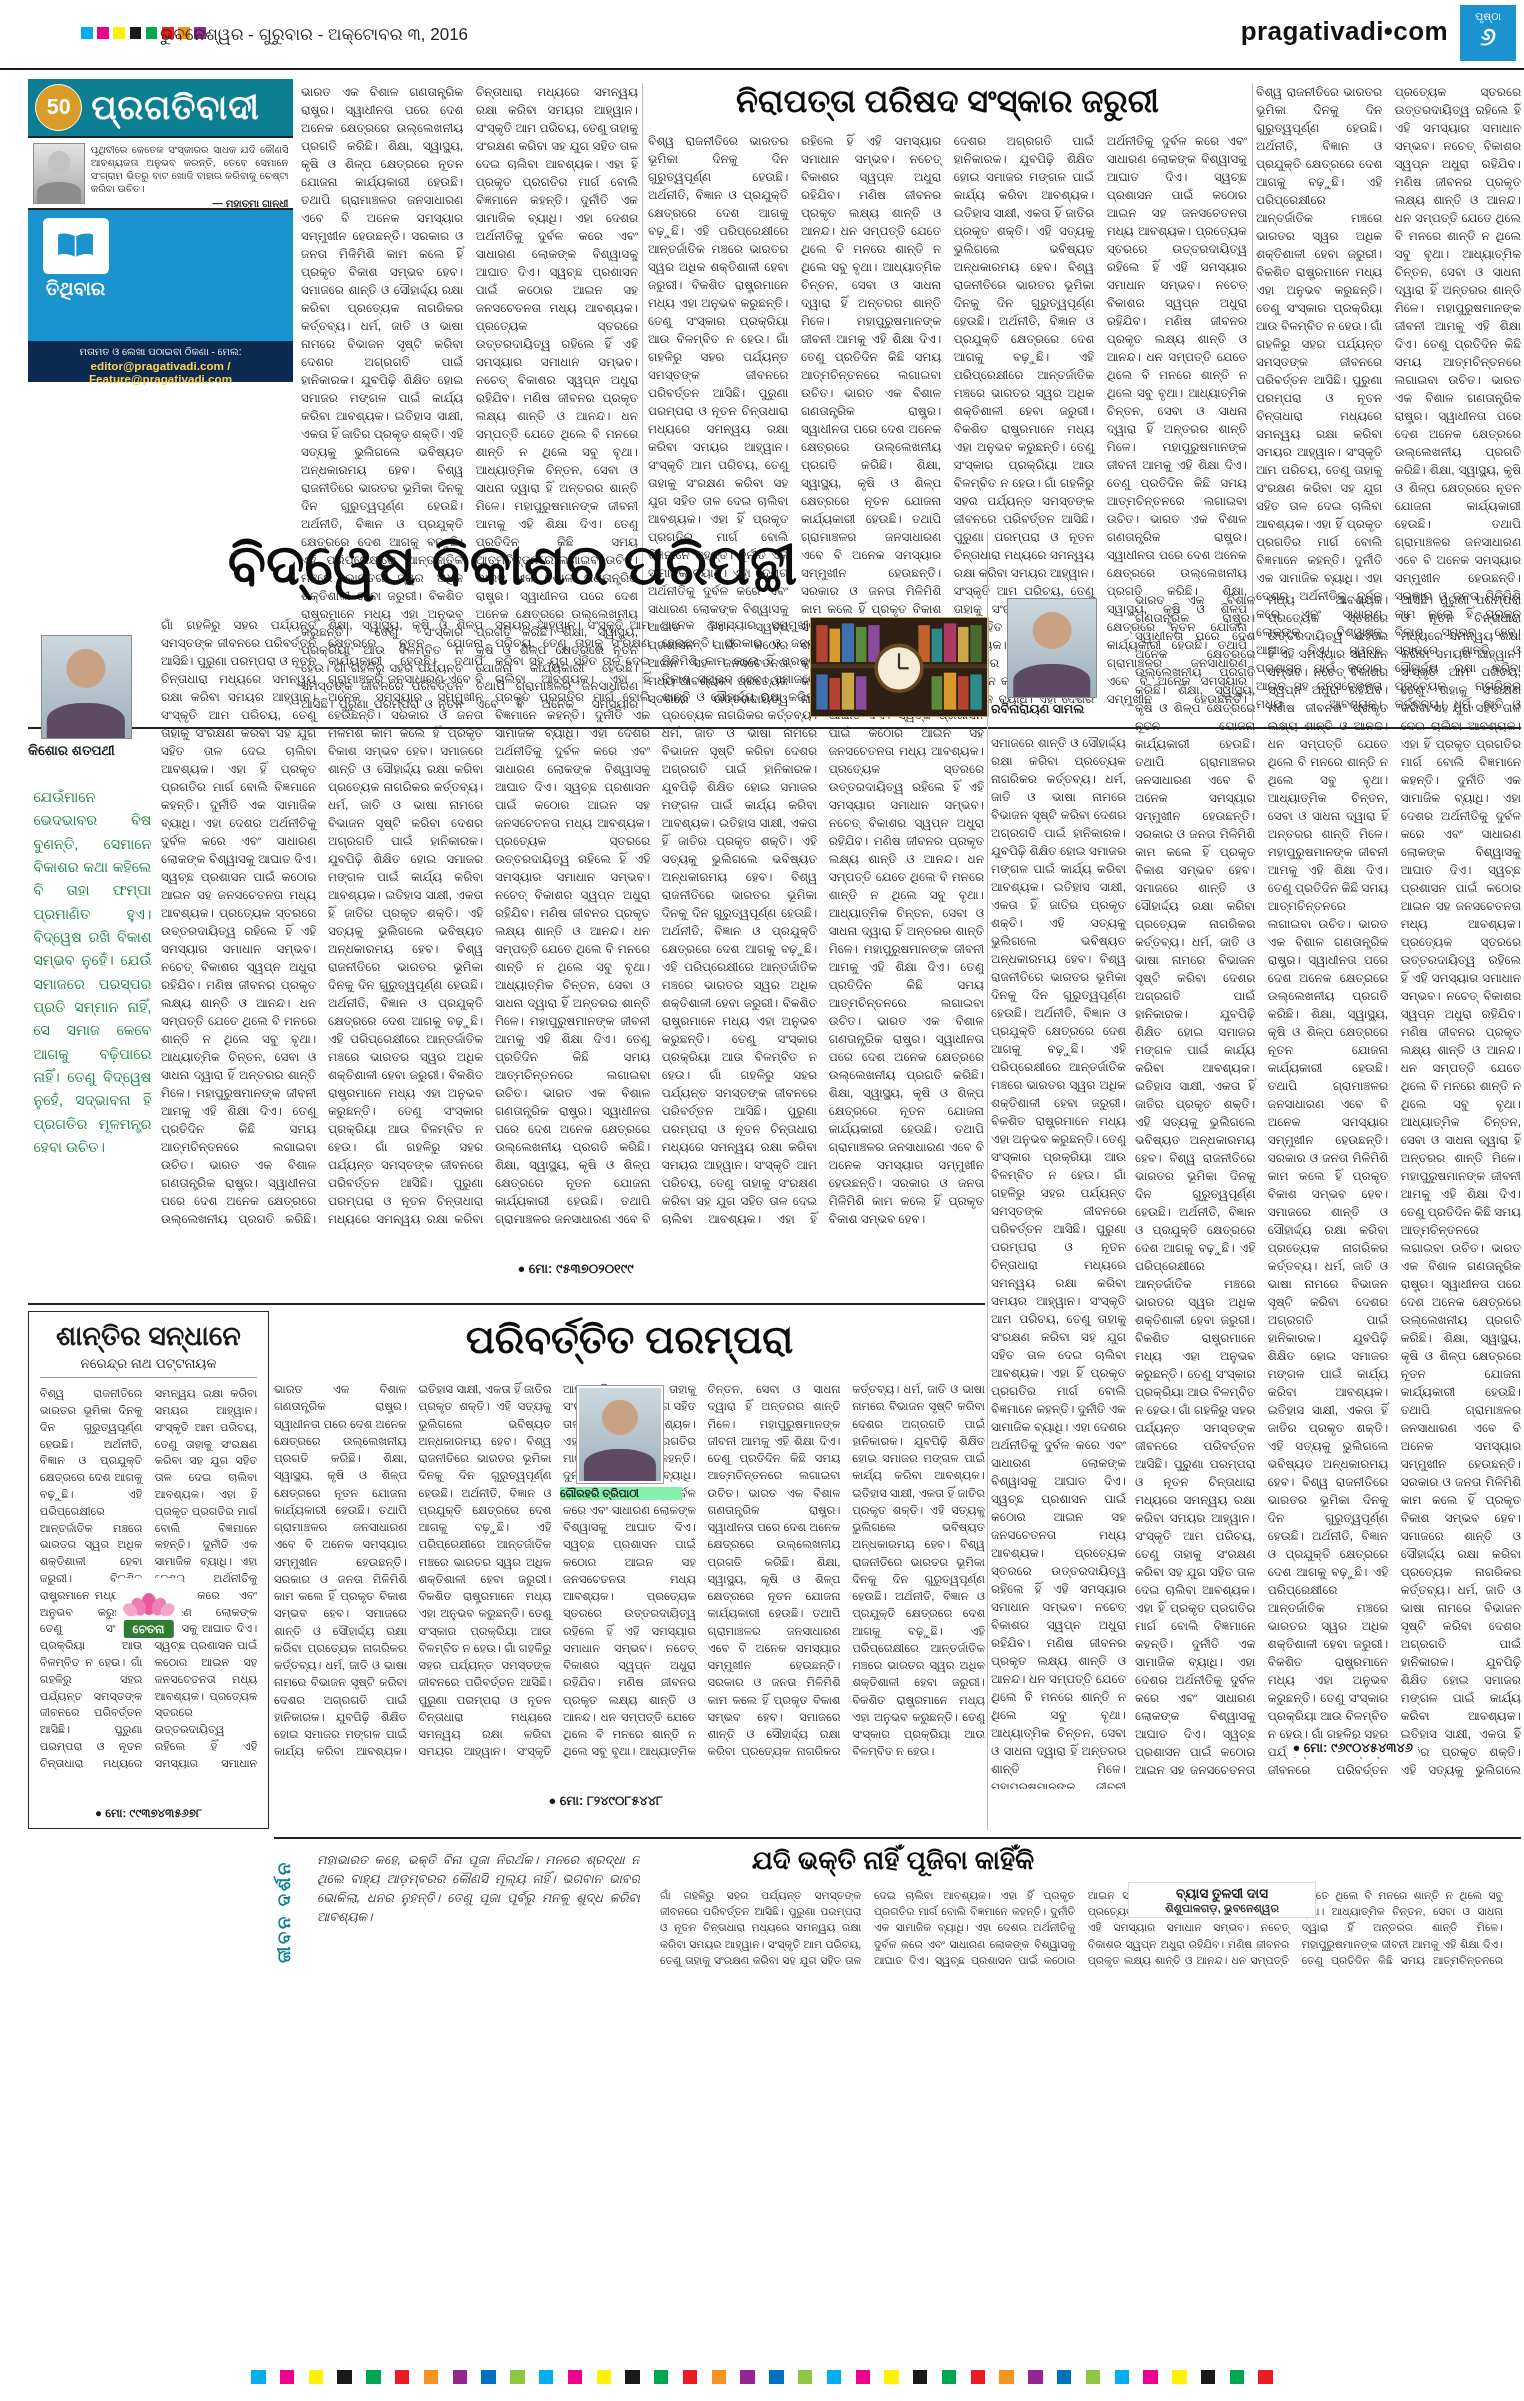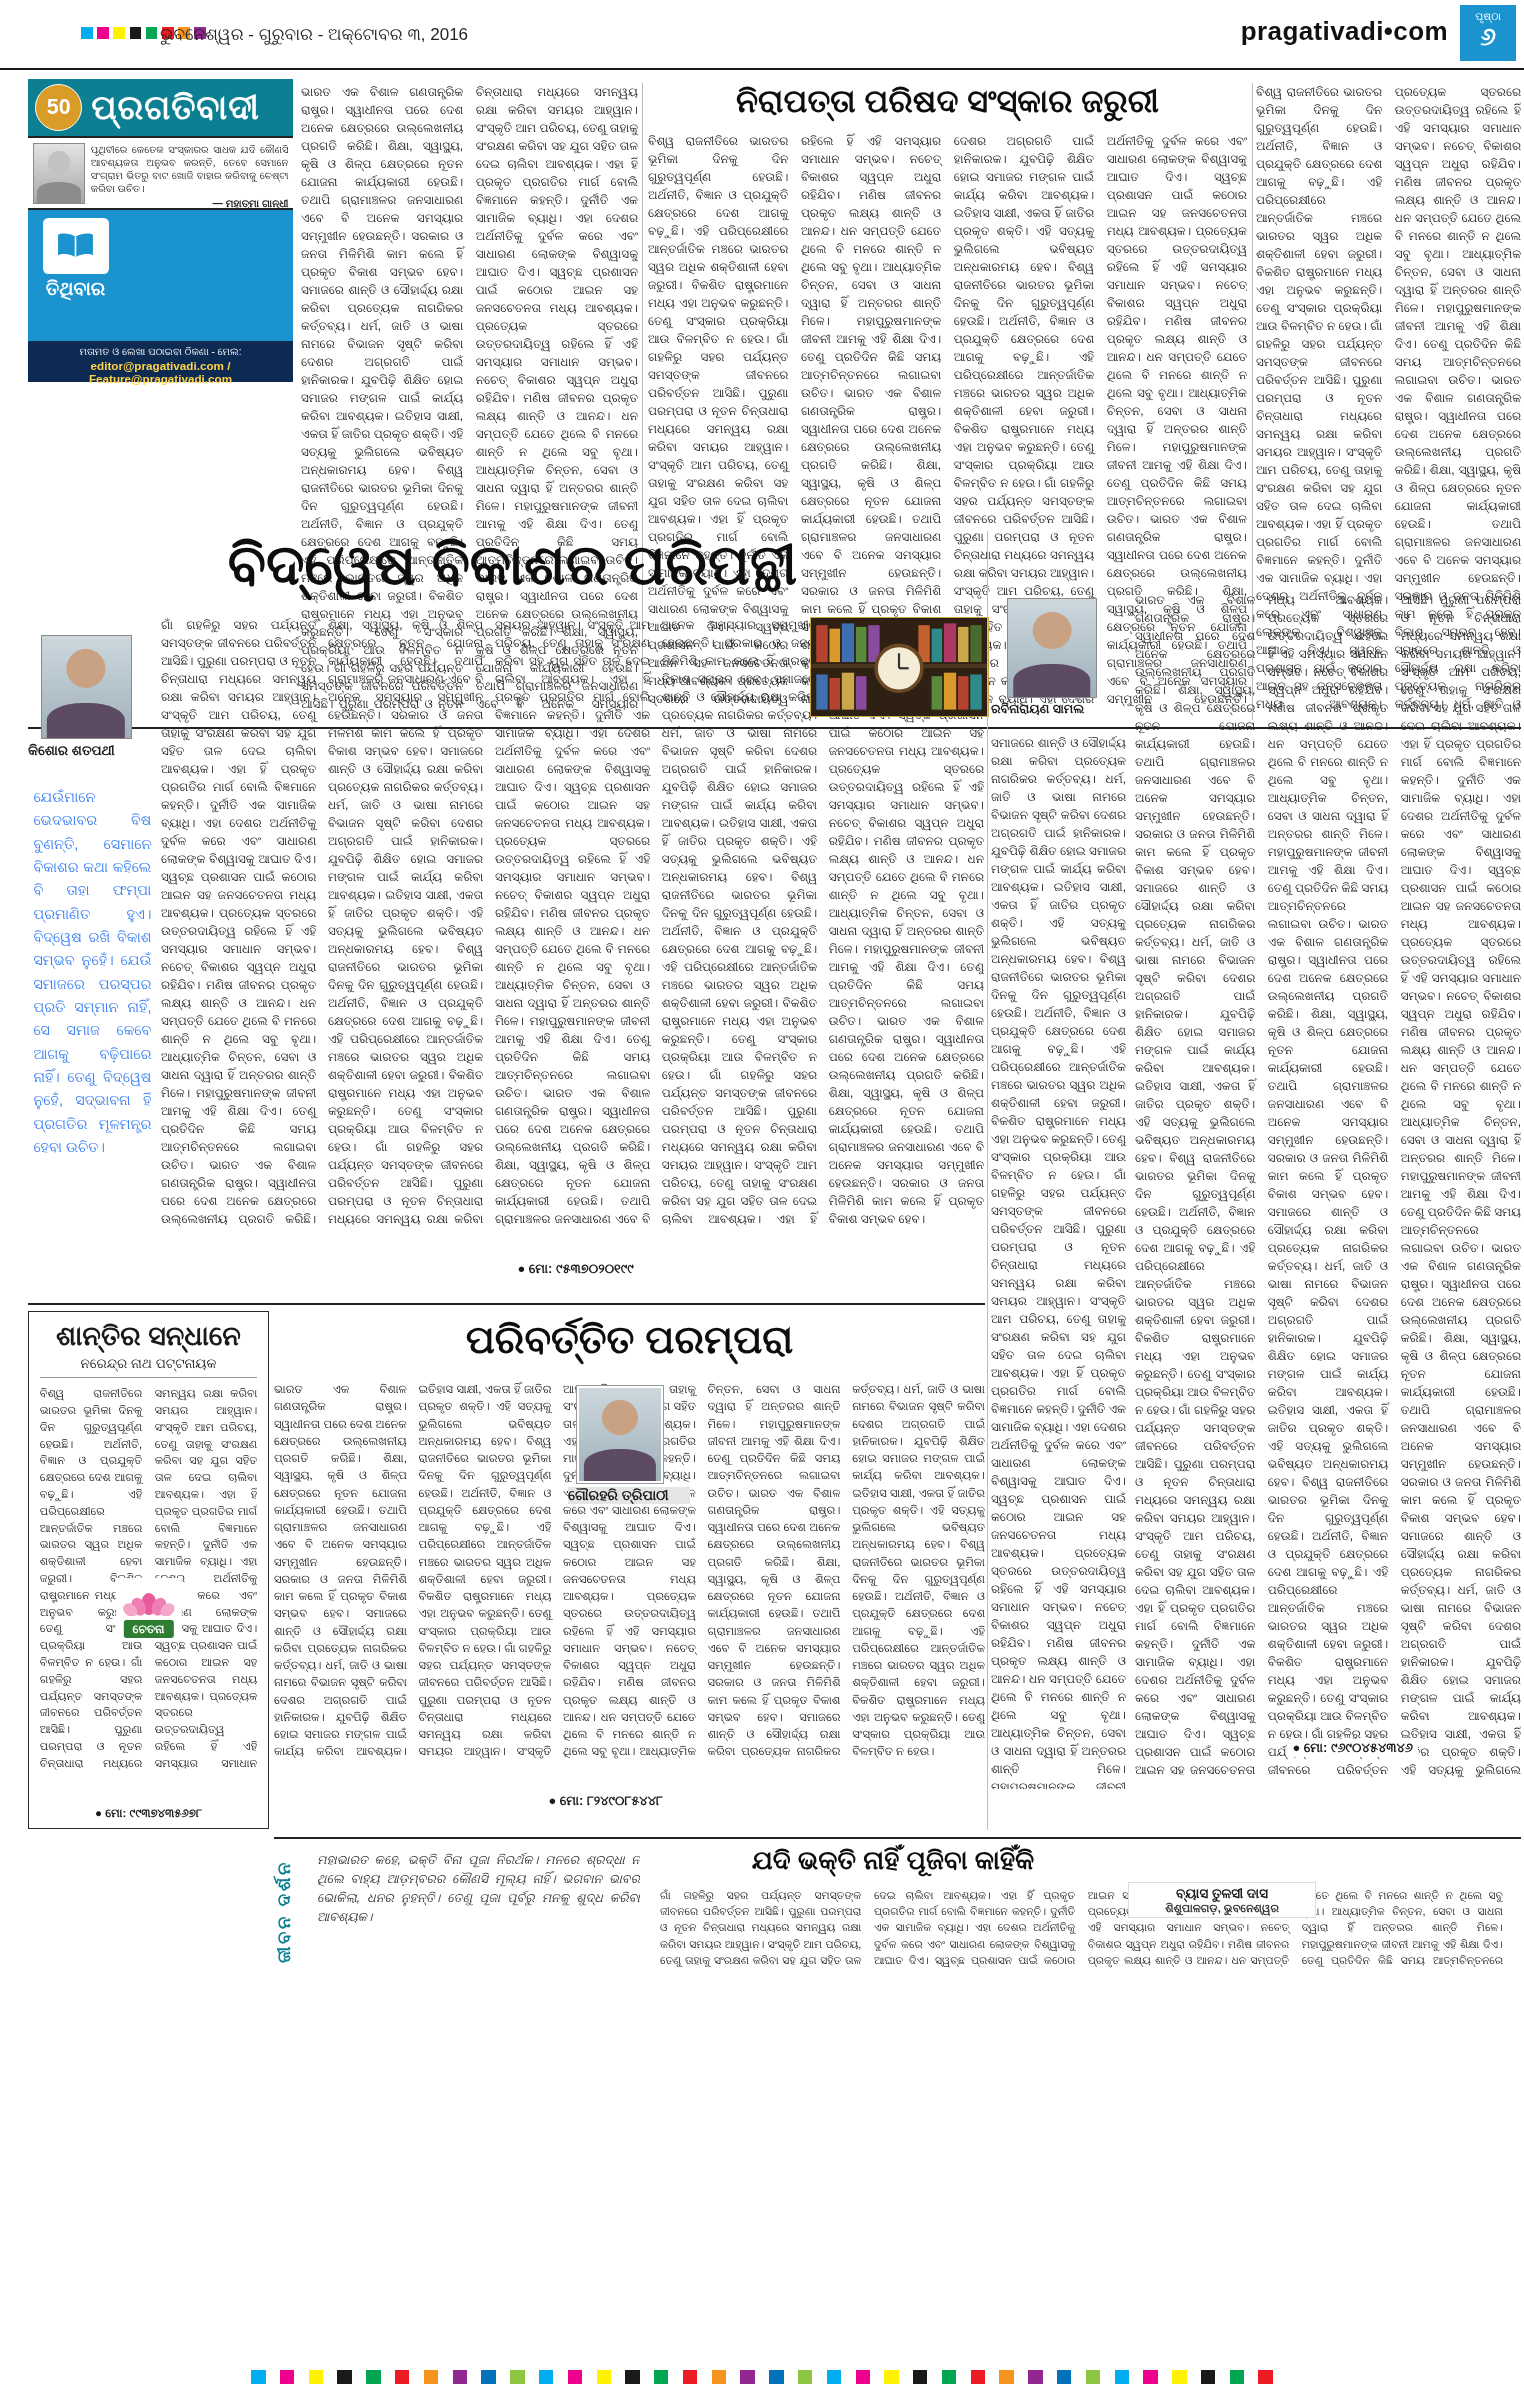--- a/index.html
+++ b/index.html
@@ -54,21 +54,21 @@
 
   
   .photo{position:relative;overflow:hidden;background:linear-gradient(180deg,#cdd8de,#9fb0ba);border:0.9px solid #8a8a8a;}
   .ph-head{position:absolute;top:13%;left:50%;transform:translateX(-50%);width:44%;height:38%;border-radius:50%;background:#c9a183;}
   .ph-body{position:absolute;bottom:-2%;left:50%;transform:translateX(-50%);width:88%;height:36%;border-radius:46% 46% 0 0;background:#5d4a63;}
   .photo.gray{background:linear-gradient(180deg,#e3e3e3,#a8a8a8);}
   .photo.gray .ph-head{background:#c2c2c2;}
   .photo.gray .ph-body{background:#8c8c8c;}
   .caption{font-weight:bold;text-align:left;}
 
-  .pullquote{color:#3b82f6;font-size:14.4px;line-height:1.62;text-align:justify;overflow:hidden;}
+  .pullquote{color:#15803d;font-size:14.4px;line-height:1.62;text-align:justify;overflow:hidden;}
   .phone{font-weight:bold;font-size:13px;background:#fff;padding:0.9px 5.4px;white-space:nowrap;}
 
   .peace-box{border:1.8px solid #2a2a2a;background:#fff;padding:9px 10.8px;}
   .peace-title{font-size:27px;font-weight:bold;text-align:center;}
   .peace-byline{font-size:13.5px;text-align:center;margin:3.6px 0 7.2px;border-bottom:0.9px solid #999;padding-bottom:5.4px;}
   .lotus-badge{position:absolute;left:50%;transform:translateX(-50%);text-align:center;background:#fff;padding:3.6px 7.2px;}
   .lotus-label{display:inline-block;background:var(--green);color:#fff;font-size:11.7px;font-weight:bold;padding:1.8px 9px;border-radius:2.7px;margin-top:1.8px;}
 
   .vlabel{writing-mode:vertical-rl;transform:rotate(180deg);color:var(--teal);font-weight:bold;font-size:18px;letter-spacing:2.7px;text-align:center;}
   .lead-quote{font-size:12.6px;line-height:1.5;color:#333;text-align:justify;font-style:italic;overflow:hidden;}
@@ -222,21 +222,21 @@
     <div class="phone" style="position:absolute;left:0;right:0;bottom:7.2px;text-align:center;font-size:11.7px;">● ମୋ: ୯୯୩୭୪୩୫୬୭୮</div>
   </section>
 
   <section class="abs" style="left:274px;top:1311px;width:711px;height:518px;">
     <h2 class="headline" style="font-size:39px;margin-top:7.2px;">ପରିବର୍ତ୍ତିତ ପରମ୍ପରା</h2>
     <div class="body-text cols-5" style="position:absolute;left:0;top:70px;width:711px;height:405px;font-size:11.5px;">ଭାରତ ଏକ ବିଶାଳ ଗଣତାନ୍ତ୍ରିକ ରାଷ୍ଟ୍ର। ସ୍ୱାଧୀନତା ପରେ ଦେଶ ଅନେକ କ୍ଷେତ୍ରରେ ଉଲ୍ଲେଖନୀୟ ପ୍ରଗତି କରିଛି। ଶିକ୍ଷା, ସ୍ୱାସ୍ଥ୍ୟ, କୃଷି ଓ ଶିଳ୍ପ କ୍ଷେତ୍ରରେ ନୂତନ ଯୋଜନା କାର୍ଯ୍ୟକାରୀ ହେଉଛି। ତଥାପି ଗ୍ରାମାଞ୍ଚଳର ଜନସାଧାରଣ ଏବେ ବି ଅନେକ ସମସ୍ୟାର ସମ୍ମୁଖୀନ ହେଉଛନ୍ତି। ସରକାର ଓ ଜନତା ମିଳିମିଶି କାମ କଲେ ହିଁ ପ୍ରକୃତ ବିକାଶ ସମ୍ଭବ ହେବ। ସମାଜରେ ଶାନ୍ତି ଓ ସୌହାର୍ଦ୍ଦ୍ୟ ରକ୍ଷା କରିବା ପ୍ରତ୍ୟେକ ନାଗରିକର କର୍ତ୍ତବ୍ୟ। ଧର୍ମ, ଜାତି ଓ ଭାଷା ନାମରେ ବିଭାଜନ ସୃଷ୍ଟି କରିବା ଦେଶର ଅଗ୍ରଗତି ପାଇଁ ହାନିକାରକ। ଯୁବପିଢ଼ି ଶିକ୍ଷିତ ହୋଇ ସମାଜର ମଙ୍ଗଳ ପାଇଁ କାର୍ଯ୍ୟ କରିବା ଆବଶ୍ୟକ। ଇତିହାସ ସାକ୍ଷୀ, ଏକତା ହିଁ ଜାତିର ପ୍ରକୃତ ଶକ୍ତି। ଏହି ସତ୍ୟକୁ ଭୁଲିଗଲେ ଭବିଷ୍ୟତ ଅନ୍ଧକାରମୟ ହେବ। ବିଶ୍ୱ ରାଜନୀତିରେ ଭାରତର ଭୂମିକା ଦିନକୁ ଦିନ ଗୁରୁତ୍ୱପୂର୍ଣ୍ଣ ହେଉଛି। ଅର୍ଥନୀତି, ବିଜ୍ଞାନ ଓ ପ୍ରଯୁକ୍ତି କ୍ଷେତ୍ରରେ ଦେଶ ଆଗକୁ ବଢ଼ୁଛି। ଏହି ପରିପ୍ରେକ୍ଷୀରେ ଆନ୍ତର୍ଜାତିକ ମଞ୍ଚରେ ଭାରତର ସ୍ୱର ଅଧିକ ଶକ୍ତିଶାଳୀ ହେବା ଜରୁରୀ। ବିକଶିତ ରାଷ୍ଟ୍ରମାନେ ମଧ୍ୟ ଏହା ଅନୁଭବ କରୁଛନ୍ତି। ତେଣୁ ସଂସ୍କାର ପ୍ରକ୍ରିୟା ଆଉ ବିଳମ୍ବିତ ନ ହେଉ। ଗାଁ ଗହଳିରୁ ସହର ପର୍ଯ୍ୟନ୍ତ ସମସ୍ତଙ୍କ ଜୀବନରେ ପରିବର୍ତ୍ତନ ଆସିଛି। ପୁରୁଣା ପରମ୍ପରା ଓ ନୂତନ ଚିନ୍ତାଧାରା ମଧ୍ୟରେ ସମନ୍ୱୟ ରକ୍ଷା କରିବା ସମୟର ଆହ୍ୱାନ। ସଂସ୍କୃତି ଆମ ପରିଚୟ, ତେଣୁ ତାହାକୁ ସଂରକ୍ଷଣ କରିବା ସହ ଯୁଗ ସହିତ ତାଳ ଦେଇ ଚାଲିବା ଆବଶ୍ୟକ। ଏହା ହିଁ ପ୍ରକୃତ ପ୍ରଗତିର ମାର୍ଗ ବୋଲି ବିଜ୍ଞମାନେ କହନ୍ତି। ଦୁର୍ନୀତି ଏକ ସାମାଜିକ ବ୍ୟାଧି। ଏହା ଦେଶର ଅର୍ଥନୀତିକୁ ଦୁର୍ବଳ କରେ ଏବଂ ସାଧାରଣ ଲୋକଙ୍କ ବିଶ୍ୱାସକୁ ଆଘାତ ଦିଏ। ସ୍ୱଚ୍ଛ ପ୍ରଶାସନ ପାଇଁ କଠୋର ଆଇନ ସହ ଜନସଚେତନତା ମଧ୍ୟ ଆବଶ୍ୟକ। ପ୍ରତ୍ୟେକ ସ୍ତରରେ ଉତ୍ତରଦାୟିତ୍ୱ ରହିଲେ ହିଁ ଏହି ସମସ୍ୟାର ସମାଧାନ ସମ୍ଭବ। ନଚେତ୍ ବିକାଶର ସ୍ୱପ୍ନ ଅଧୁରା ରହିଯିବ। ମଣିଷ ଜୀବନର ପ୍ରକୃତ ଲକ୍ଷ୍ୟ ଶାନ୍ତି ଓ ଆନନ୍ଦ। ଧନ ସମ୍ପତ୍ତି ଯେତେ ଥିଲେ ବି ମନରେ ଶାନ୍ତି ନ ଥିଲେ ସବୁ ବୃଥା। ଆଧ୍ୟାତ୍ମିକ ଚିନ୍ତନ, ସେବା ଓ ସାଧନା ଦ୍ୱାରା ହିଁ ଅନ୍ତରର ଶାନ୍ତି ମିଳେ। ମହାପୁରୁଷମାନଙ୍କ ଜୀବନୀ ଆମକୁ ଏହି ଶିକ୍ଷା ଦିଏ। ତେଣୁ ପ୍ରତିଦିନ କିଛି ସମୟ ଆତ୍ମଚିନ୍ତନରେ ଲଗାଇବା ଉଚିତ। ଭାରତ ଏକ ବିଶାଳ ଗଣତାନ୍ତ୍ରିକ ରାଷ୍ଟ୍ର। ସ୍ୱାଧୀନତା ପରେ ଦେଶ ଅନେକ କ୍ଷେତ୍ରରେ ଉଲ୍ଲେଖନୀୟ ପ୍ରଗତି କରିଛି। ଶିକ୍ଷା, ସ୍ୱାସ୍ଥ୍ୟ, କୃଷି ଓ ଶିଳ୍ପ କ୍ଷେତ୍ରରେ ନୂତନ ଯୋଜନା କାର୍ଯ୍ୟକାରୀ ହେଉଛି। ତଥାପି ଗ୍ରାମାଞ୍ଚଳର ଜନସାଧାରଣ ଏବେ ବି ଅନେକ ସମସ୍ୟାର ସମ୍ମୁଖୀନ ହେଉଛନ୍ତି। ସରକାର ଓ ଜନତା ମିଳିମିଶି କାମ କଲେ ହିଁ ପ୍ରକୃତ ବିକାଶ ସମ୍ଭବ ହେବ। ସମାଜରେ ଶାନ୍ତି ଓ ସୌହାର୍ଦ୍ଦ୍ୟ ରକ୍ଷା କରିବା ପ୍ରତ୍ୟେକ ନାଗରିକର କର୍ତ୍ତବ୍ୟ। ଧର୍ମ, ଜାତି ଓ ଭାଷା ନାମରେ ବିଭାଜନ ସୃଷ୍ଟି କରିବା ଦେଶର ଅଗ୍ରଗତି ପାଇଁ ହାନିକାରକ। ଯୁବପିଢ଼ି ଶିକ୍ଷିତ ହୋଇ ସମାଜର ମଙ୍ଗଳ ପାଇଁ କାର୍ଯ୍ୟ କରିବା ଆବଶ୍ୟକ। ଇତିହାସ ସାକ୍ଷୀ, ଏକତା ହିଁ ଜାତିର ପ୍ରକୃତ ଶକ୍ତି। ଏହି ସତ୍ୟକୁ ଭୁଲିଗଲେ ଭବିଷ୍ୟତ ଅନ୍ଧକାରମୟ ହେବ। ବିଶ୍ୱ ରାଜନୀତିରେ ଭାରତର ଭୂମିକା ଦିନକୁ ଦିନ ଗୁରୁତ୍ୱପୂର୍ଣ୍ଣ ହେଉଛି। ଅର୍ଥନୀତି, ବିଜ୍ଞାନ ଓ ପ୍ରଯୁକ୍ତି କ୍ଷେତ୍ରରେ ଦେଶ ଆଗକୁ ବଢ଼ୁଛି। ଏହି ପରିପ୍ରେକ୍ଷୀରେ ଆନ୍ତର୍ଜାତିକ ମଞ୍ଚରେ ଭାରତର ସ୍ୱର ଅଧିକ ଶକ୍ତିଶାଳୀ ହେବା ଜରୁରୀ। ବିକଶିତ ରାଷ୍ଟ୍ରମାନେ ମଧ୍ୟ ଏହା ଅନୁଭବ କରୁଛନ୍ତି। ତେଣୁ ସଂସ୍କାର ପ୍ରକ୍ରିୟା ଆଉ ବିଳମ୍ବିତ ନ ହେଉ।</div>
     <div class="photo" style="position:absolute;left:303px;top:75px;width:86px;height:97px;background-clip:padding-box;border:2.7px solid #fff;outline:0.9px solid #999;">
         <span class="ph-head"></span>
         <span class="ph-body"></span>
       </div>
-    <div class="caption" style="position:absolute;left:294px;top:176px;width:122px;font-size:14px;background:#e5e5e5;">ଗୌରହରି ତ୍ରିପାଠୀ</div>
+    <div class="caption" style="position:absolute;left:286px;top:176px;width:122px;font-size:11px;background:#86efac;">ଗୌରହରି ତ୍ରିପାଠୀ</div>
     <div class="phone" style="position:absolute;left:269px;top:481px;">● ମୋ: ୮୨୪୯୦୮୫୪୪୮</div>
   </section>
 
   <div class="hrule" style="left:274px;top:1837px;width:1247px;"></div>
 
   <section class="abs" style="left:274px;top:1844px;width:1247px;height:135px;">
     <div class="vlabel" style="position:absolute;left:0;top:3.6px;height:126px;">ଜୀବନ ଦର୍ଶନ</div>
     <div class="lead-quote" style="position:absolute;left:43px;top:7.2px;width:323px;height:122px;">ମହାଭାରତ କହେ, ଭକ୍ତି ବିନା ପୂଜା ନିରର୍ଥକ। ମନରେ ଶ୍ରଦ୍ଧା ନ ଥିଲେ ବାହ୍ୟ ଆଡ଼ମ୍ବରର କୌଣସି ମୂଲ୍ୟ ନାହିଁ। ଭଗବାନ ଭାବର ଭୋକିଲା, ଧନର ନୁହନ୍ତି। ତେଣୁ ପୂଜା ପୂର୍ବରୁ ମନକୁ ଶୁଦ୍ଧ କରିବା ଆବଶ୍ୟକ।</div>
     <h3 class="headline" style="position:absolute;left:386px;top:1.8px;width:466px;font-size:26px;">ଯଦି ଭକ୍ତି ନାହିଁ ପୂଜିବା କାହିଁକି</h3>
     <div class="body-text cols-4" style="position:absolute;left:386px;top:43px;width:843px;height:88px;font-size:10.8px;">ଗାଁ ଗହଳିରୁ ସହର ପର୍ଯ୍ୟନ୍ତ ସମସ୍ତଙ୍କ ଜୀବନରେ ପରିବର୍ତ୍ତନ ଆସିଛି। ପୁରୁଣା ପରମ୍ପରା ଓ ନୂତନ ଚିନ୍ତାଧାରା ମଧ୍ୟରେ ସମନ୍ୱୟ ରକ୍ଷା କରିବା ସମୟର ଆହ୍ୱାନ। ସଂସ୍କୃତି ଆମ ପରିଚୟ, ତେଣୁ ତାହାକୁ ସଂରକ୍ଷଣ କରିବା ସହ ଯୁଗ ସହିତ ତାଳ ଦେଇ ଚାଲିବା ଆବଶ୍ୟକ। ଏହା ହିଁ ପ୍ରକୃତ ପ୍ରଗତିର ମାର୍ଗ ବୋଲି ବିଜ୍ଞମାନେ କହନ୍ତି। ଦୁର୍ନୀତି ଏକ ସାମାଜିକ ବ୍ୟାଧି। ଏହା ଦେଶର ଅର୍ଥନୀତିକୁ ଦୁର୍ବଳ କରେ ଏବଂ ସାଧାରଣ ଲୋକଙ୍କ ବିଶ୍ୱାସକୁ ଆଘାତ ଦିଏ। ସ୍ୱଚ୍ଛ ପ୍ରଶାସନ ପାଇଁ କଠୋର ଆଇନ ସହ ଜନସଚେତନତା ମଧ୍ୟ ଆବଶ୍ୟକ। ପ୍ରତ୍ୟେକ ସ୍ତରରେ ଉତ୍ତରଦାୟିତ୍ୱ ରହିଲେ ହିଁ ଏହି ସମସ୍ୟାର ସମାଧାନ ସମ୍ଭବ। ନଚେତ୍ ବିକାଶର ସ୍ୱପ୍ନ ଅଧୁରା ରହିଯିବ। ମଣିଷ ଜୀବନର ପ୍ରକୃତ ଲକ୍ଷ୍ୟ ଶାନ୍ତି ଓ ଆନନ୍ଦ। ଧନ ସମ୍ପତ୍ତି ଯେତେ ଥିଲେ ବି ମନରେ ଶାନ୍ତି ନ ଥିଲେ ସବୁ ବୃଥା। ଆଧ୍ୟାତ୍ମିକ ଚିନ୍ତନ, ସେବା ଓ ସାଧନା ଦ୍ୱାରା ହିଁ ଅନ୍ତରର ଶାନ୍ତି ମିଳେ। ମହାପୁରୁଷମାନଙ୍କ ଜୀବନୀ ଆମକୁ ଏହି ଶିକ୍ଷା ଦିଏ। ତେଣୁ ପ୍ରତିଦିନ କିଛି ସମୟ ଆତ୍ମଚିନ୍ତନରେ ଲଗାଇବା ଉଚିତ। ଭାରତ ଏକ ବିଶାଳ ଗଣତାନ୍ତ୍ରିକ ରାଷ୍ଟ୍ର। ସ୍ୱାଧୀନତା ପରେ ଦେଶ ଅନେକ କ୍ଷେତ୍ରରେ ଉଲ୍ଲେଖନୀୟ ପ୍ରଗତି କରିଛି। ଶିକ୍ଷା, ସ୍ୱାସ୍ଥ୍ୟ, କୃଷି ଓ ଶିଳ୍ପ କ୍ଷେତ୍ରରେ ନୂତନ ଯୋଜନା କାର୍ଯ୍ୟକାରୀ ହେଉଛି। ତଥାପି ଗ୍ରାମାଞ୍ଚଳର ଜନସାଧାରଣ ଏବେ ବି ଅନେକ ସମସ୍ୟାର ସମ୍ମୁଖୀନ ହେଉଛନ୍ତି। ସରକାର ଓ ଜନତା ମିଳିମିଶି କାମ କଲେ ହିଁ ପ୍ରକୃତ ବିକାଶ ସମ୍ଭବ ହେବ।</div>

